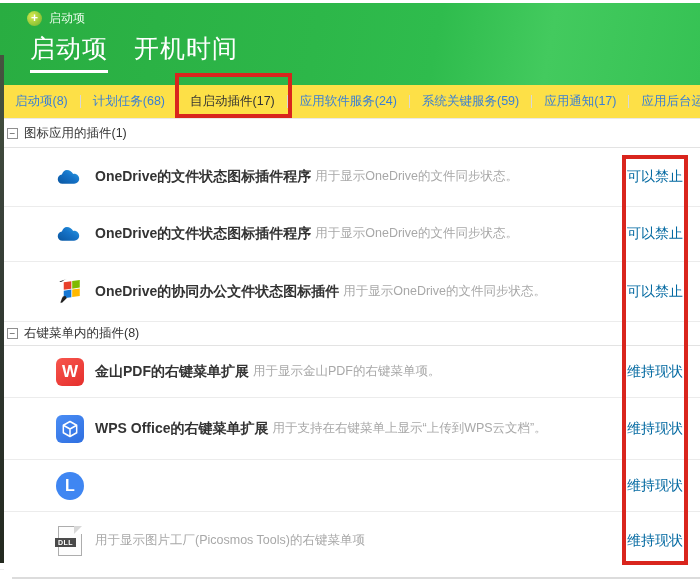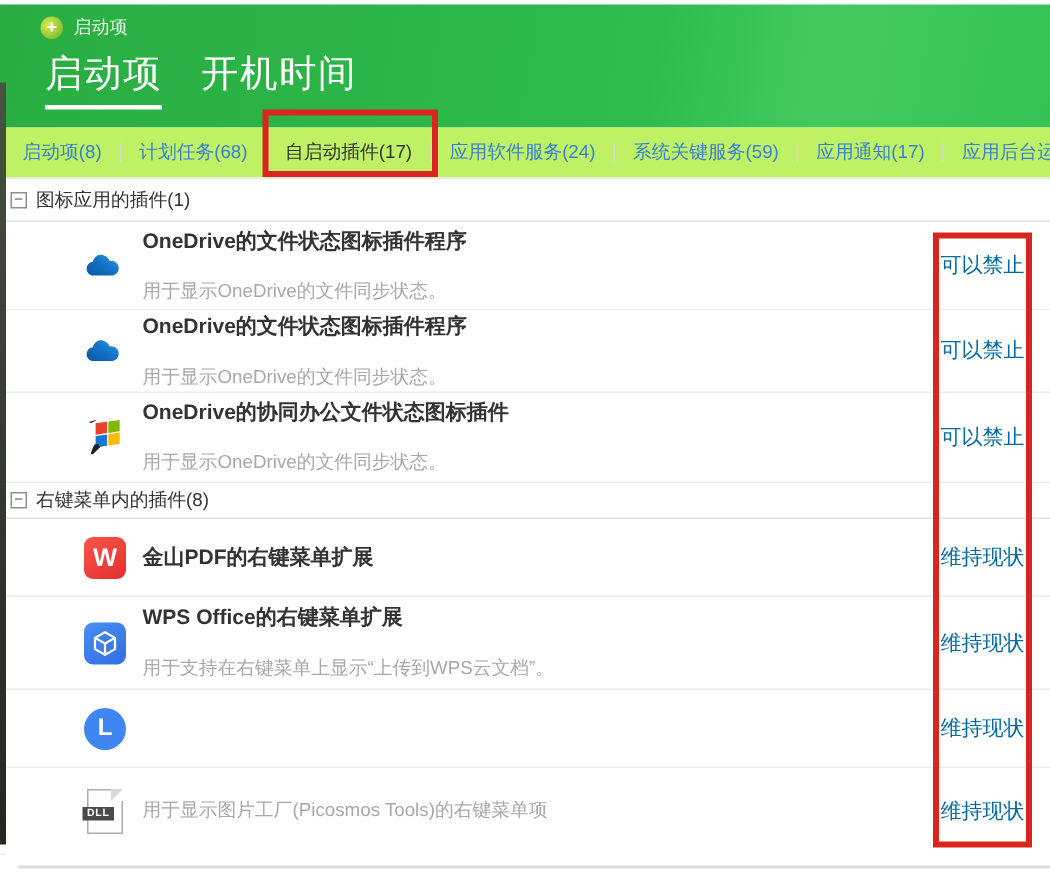--- a/index.html
+++ b/index.html
@@ -19,42 +19,42 @@
   .app-logo { width:15px; height:15px; border-radius:50%;
     background:radial-gradient(circle at 35% 35%, #d8e94f 0%, #9ccb3b 55%, #6fae2c 100%);
     color:#fff; font-size:12px; font-weight:bold; line-height:14px; text-align:center; }
   .win-title { color:#eafcea; font-size:12px; }
   .bigtabs { display:flex; align-items:flex-end; margin:5px 0 0 30px; }
   .bigtab { color:#fff; font-size:25px; letter-spacing:1px; padding-bottom:8px; margin-right:26px; cursor:default; }
   .bigtab.active { border-bottom:3px solid #fff; padding-bottom:5px; }
 
   
   .nav { position:absolute; top:85px; left:0; width:700px; height:34px;
-    background:#bef264; border-bottom:1px solid #e9e9e9; display:flex; align-items:center;
+    background:#fde047; border-bottom:1px solid #e9e9e9; display:flex; align-items:center;
     padding-left:15px; white-space:nowrap; overflow:hidden; }
   .nav-item { font-size:12.5px; color:#3a7fd5; padding:0 12px; cursor:pointer; }
   .nav-item:first-child { padding-left:0; }
   .nav-item.active { color:#333; }
   .nav-sep { width:1px; height:13px; background:#d8d8d8; flex:0 0 auto; }
 
   
   .list { position:absolute; top:119px; left:0; width:700px; }
   .section-h { display:flex; align-items:center; gap:6px; padding-left:7px;
     border-bottom:1px solid #e3e3e3; font-size:12.5px; color:#333; }
   .section-h.s1 { height:29px; }
   .section-h.s2 { height:24px; }
   .collapse-box { width:11px; height:11px; border:1px solid #8f8f8f; color:#555;
     font-size:10px; line-height:9px; text-align:center; background:#fff; }
 
   .row { position:relative; display:flex; align-items:center; width:700px;
     border-bottom:1px solid #ececec; background:#fff; }
   .h59{height:59px}.h55{height:55px}.h60{height:60px}.h52{height:52px}.h62{height:62px}.h58{height:58px}
   .icon-cell { width:30px; margin:0 10px 0 55px; flex:0 0 auto; display:flex;
     align-items:center; justify-content:center; }
-  .txt { display:flex; flex-direction:column; gap:16px; }
+  .txt { display:flex; flex-direction:row; gap:4px; }
   .row-title { font-size:14px; font-weight:bold; color:#333; }
   .row-desc { font-size:12.5px; color:#a8a8a8; }
   .status { position:absolute; left:622px; width:66px; top:50%; transform:translateY(-50%);
     text-align:center; font-size:14px; color:#0369a1; cursor:pointer; }
 
   
   .sq { width:28px; height:28px; border-radius:6px; display:flex; align-items:center; justify-content:center; }
   .pdf-sq { background:linear-gradient(145deg,#f7554d 0%,#e52f2c 100%); color:#fff; font-size:17px; font-weight:bold; }
   .wps-sq { background:linear-gradient(145deg,#4a8df5 0%,#2f6fe0 100%); }
   .lenovo-c { width:28px; height:28px; border-radius:50%; background:#3f86f2; color:#fff;
@@ -172,20 +172,21 @@
     <div class="collapse-box">−</div>
     <span>右键菜单内的插件(8)</span>
   </div>
 
   <div class="row h52">
     <div class="icon-cell">
       <div class="sq pdf-sq">W</div>
     </div>
     <div class="txt">
       <div class="row-title">金山PDF的右键菜单扩展</div>
+      <div class="row-desc">用于显示金山PDF的右键菜单项。</div>
     </div>
     <div class="status">维持现状</div>
   </div>
 
   <div class="row h62">
     <div class="icon-cell">
       <div class="sq wps-sq">
         <svg width="20" height="20" viewBox="0 0 24 24" fill="none" stroke="#fff" stroke-width="1.8" stroke-linejoin="round">
           <path d="M12 3 L20 7.5 V16.5 L12 21 L4 16.5 V7.5 Z"></path>
           <path d="M4 7.5 L12 12 L20 7.5 M12 12 V21"></path>

